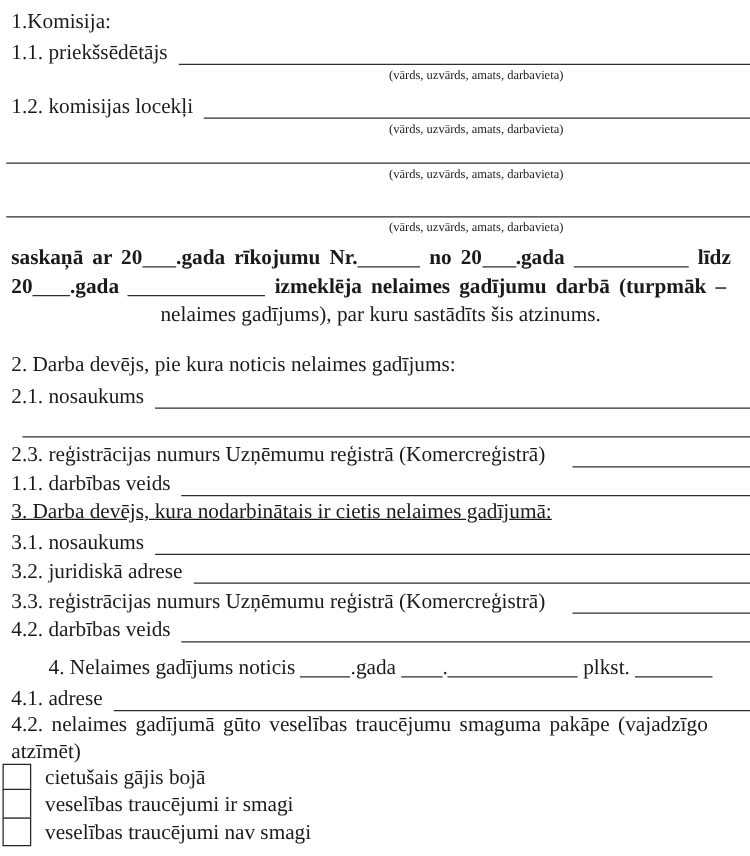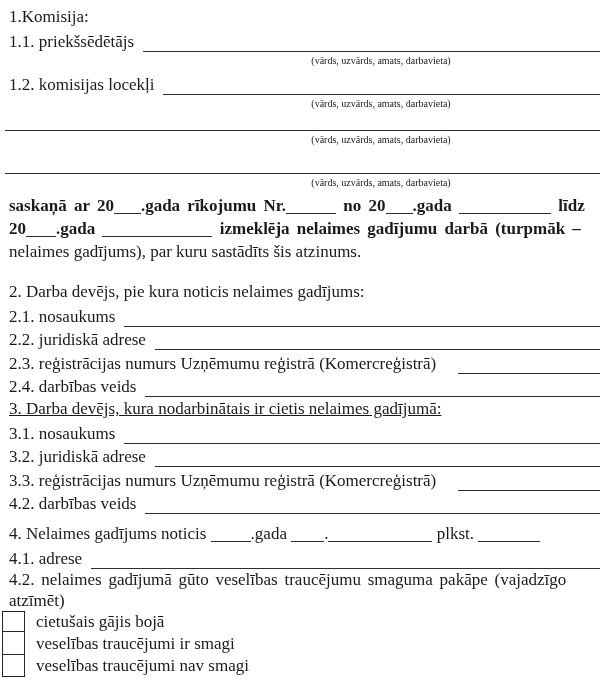--- a/index.html
+++ b/index.html
@@ -21,21 +21,21 @@
 
   .caprow {
     height:20px; margin-left:156px; width:432px; text-align:center;
     font-size:10px; line-height:17px; white-space:nowrap;
   }
 
   .rulerow1 { height:15px; border-bottom:1.4px solid #2e2e2e; margin-left:-4px; }
   .rulerow2 { height:22px; border-bottom:1.4px solid #2e2e2e; margin-left:-4px; }
 
   .jline { height:23px; line-height:23px; word-spacing:3px; white-space:nowrap;font-weight:bold; }
-  .pline { height:23px; line-height:23px; white-space:nowrap; }
+  .pline { height:23px; line-height:23px; white-space:nowrap;text-align:center; }
   .bl { display:inline-block; border-bottom:1.4px solid #2e2e2e; height:12px; vertical-align:-3px; }
   .w27 { width:27px; }  .w50 { width:50px; }  .w30 { width:30px; }
   .w92 { width:92px; }  .w110 { width:110px; } .w40 { width:40px; }
   .w33 { width:33px; }  .w104 { width:104px; } .w62 { width:62px; }
 
   .s42a { height:21px; line-height:21px; word-spacing:2.5px; white-space:nowrap; }
   .s42b { height:21px; line-height:21px; }
 
   .cbrow { display:flex; height:22.3px; margin-left:-7px; align-items:stretch; }
   .cb { width:23px; box-sizing:border-box; border:1.5px solid #262626; background:#fff; margin-top:-1.5px; }
@@ -72,29 +72,28 @@
   <div class="jline"><span>20</span><span class="bl w30"></span><span>.gada </span><span class="bl w110"></span><span> izmeklēja nelaimes gadījumu darbā (turpmāk –</span></div>
 
   <div class="pline">nelaimes gadījums), par kuru sastādīts šis atzinums.</div>
 
   <div class="h h2">2. Darba devējs, pie kura noticis nelaimes gadījums:</div>
   <div class="fillrow">
     <span class="lbl">2.1. nosaukums</span>
     <span class="fl"></span>
   </div>
   <div class="fillrow">
-    <span class="lbl">2.2. juridiskā adrese</span>
     <span class="fl"></span>
   </div>
   <div class="fillrow">
     <span class="lbl">2.3. reģistrācijas numurs Uzņēmumu reģistrā (Komercreģistrā)</span>
     <span class="fl gap"></span>
   </div>
   <div class="fillrow">
-    <span class="lbl">2.4. darbības veids</span>
+    <span class="lbl">1.1. darbības veids</span>
     <span class="fl"></span>
   </div>
 
   <div class="h h3">3. Darba devējs, kura nodarbinātais ir cietis nelaimes gadījumā:</div>
   <div class="fillrow">
     <span class="lbl">3.1. nosaukums</span>
     <span class="fl"></span>
   </div>
   <div class="fillrow">
     <span class="lbl">3.2. juridiskā adrese</span>

